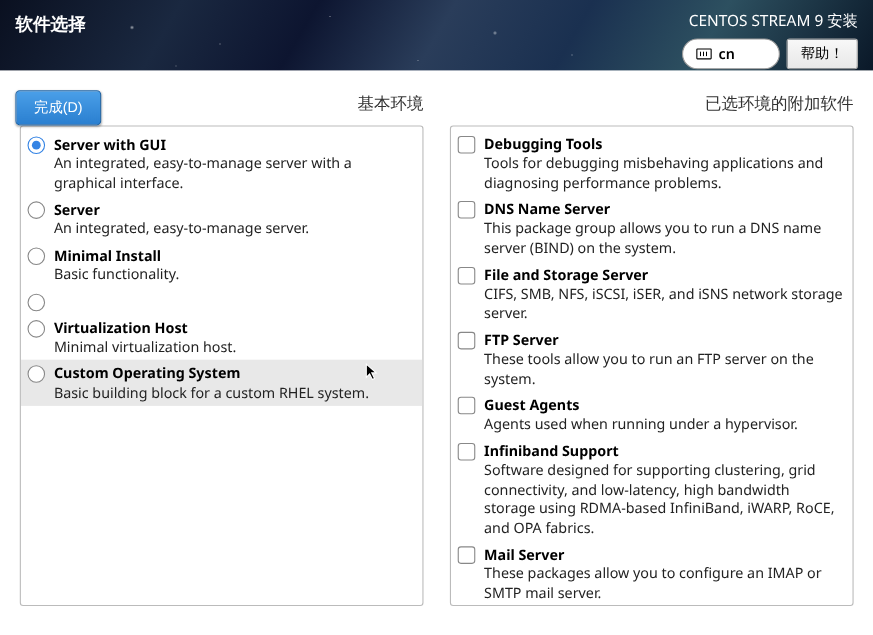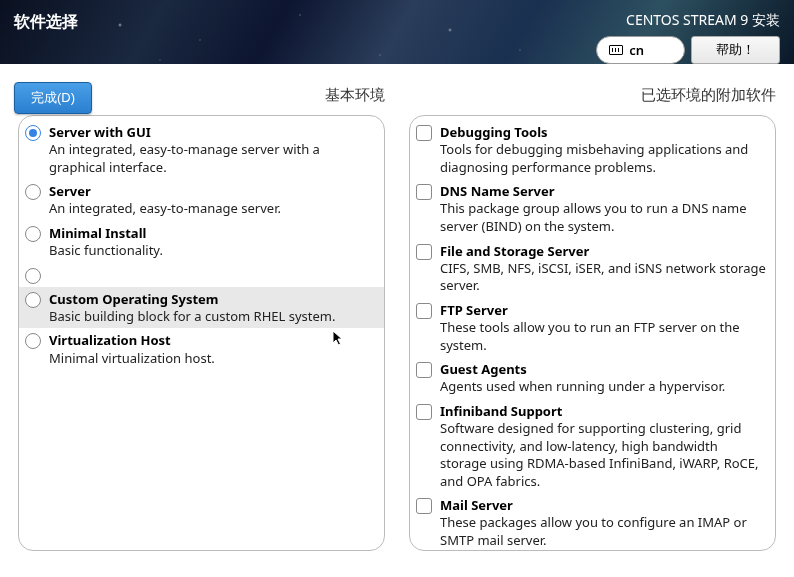--- a/index.html
+++ b/index.html
@@ -89,21 +89,21 @@
 .kb-icon::after {
   content: "";
   position: absolute;
   left: 2px; right: 2px; top: 2px; bottom: 2px;
   background: repeating-linear-gradient(90deg, #000 0 1px, transparent 1px 3px);
 }
 .help-btn {
   background: linear-gradient(#f8f8f8, #e8e8e8);
   border: 1px solid #aaa;
   border-radius: 3px;
-  padding: 4px 24px;
+  padding: 4px 12px;
   font-size: 13px;
   cursor: pointer;
   text-align: center;
 }
 .content {
   display: flex;
   padding: 20px 18px 10px 18px;
   gap: 24px;
   height: calc(577px - 80px);
 }
@@ -115,21 +115,21 @@
   align-items: flex-end;
 }
 .section-title {
   font-size: 15px;
   font-weight: 400;
   color: #333;
   margin-bottom: 10px;
 }
 .list-box {
   border: 1px solid #bbb;
-  border-radius: 15px;
+  border-radius: 3px;
   flex: 1;
   overflow-y: auto;
   padding: 4px 0;
 }
 .list-box::-webkit-scrollbar { width: 10px; }
 .list-box::-webkit-scrollbar-thumb { background: #bbb; border-radius: 5px; }
 .list-box::-webkit-scrollbar-track { background: #f0f0f0; }
 .item {
   display: flex;
   align-items: flex-start;
@@ -225,32 +225,32 @@
         <div class="item">
           <div class="radio"></div>
           <div class="item-text">
             <div class="item-title">Minimal Install</div>
             <div class="item-desc">Basic functionality.</div>
           </div>
         </div>
         <div class="item">
           <div class="radio"></div>
         </div>
+        <div class="item">
+          <div class="radio"></div>
+          <div class="item-text">
+            <div class="item-title">Virtualization Host</div>
+            <div class="item-desc">Minimal virtualization host.</div>
+          </div>
+        </div>
         <div class="item hover">
           <div class="radio"></div>
           <div class="item-text">
             <div class="item-title">Custom Operating System</div>
             <div class="item-desc">Basic building block for a custom RHEL system.</div>
-          </div>
-        </div>
-        <div class="item">
-          <div class="radio"></div>
-          <div class="item-text">
-            <div class="item-title">Virtualization Host</div>
-            <div class="item-desc">Minimal virtualization host.</div>
           </div>
         </div>
       </div>
   </div>
   <div class="col">
     <div class="section-title">已选环境的附加软件</div>
     <div class="list-box" id="right-list">
         <div class="item">
           <div class="check"></div>
           <div class="item-text">

